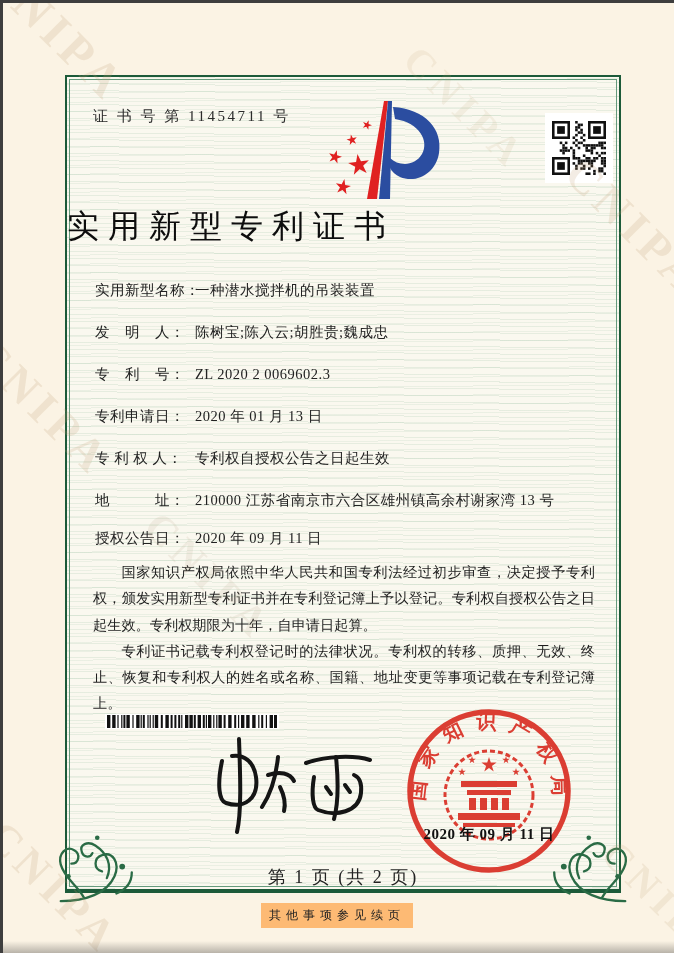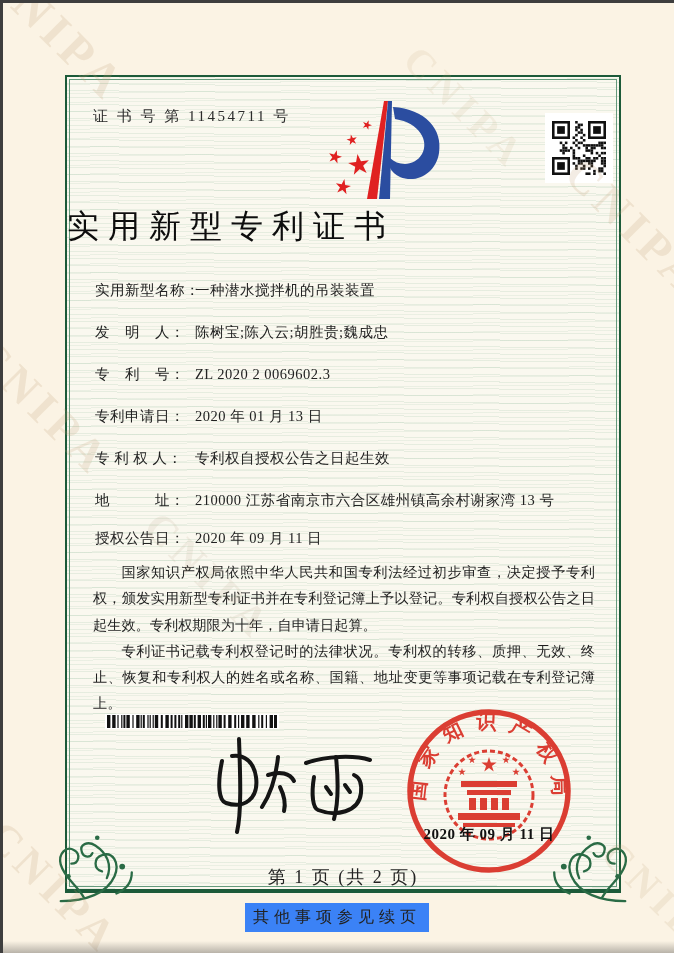--- a/index.html
+++ b/index.html
@@ -55,21 +55,21 @@
   .signature{position:absolute;left:135px;top:652px;width:185px;height:108px;}
   .seal{position:absolute;left:338px;top:630px;width:168px;height:168px;opacity:0.93;}
   .seal-date{position:absolute;left:330px;top:748px;width:184px;text-align:center;
              font-size:15px;font-weight:600;color:#111;letter-spacing:0.5px;z-index:20;}
   .page-indicator{position:absolute;left:0;top:788px;width:100%;text-align:center;
                   font-size:18px;letter-spacing:2px;color:#222;}
   .orn{position:absolute;bottom:-16px;width:96px;height:96px;z-index:15;}
   .orn-left{left:-12px;}
   .orn-right{right:-12px;transform:scaleX(-1);}
   .footer-note{position:absolute;left:50%;top:903px;transform:translateX(-50%);
-               background:#3b82f6;padding:4px 8px;font-size:16px;letter-spacing:5px;
+               background:#fdba74;padding:4px 8px;font-size:12px;letter-spacing:5px;
                color:#222;z-index:20;white-space:nowrap;}
 </style>
 </head>
 <body>
 
 <div class="edge-top"></div>
 <div class="edge-left"></div>
 <div class="edge-bottom"></div>
 
 <div class="wm wm1">CNIPA</div>

